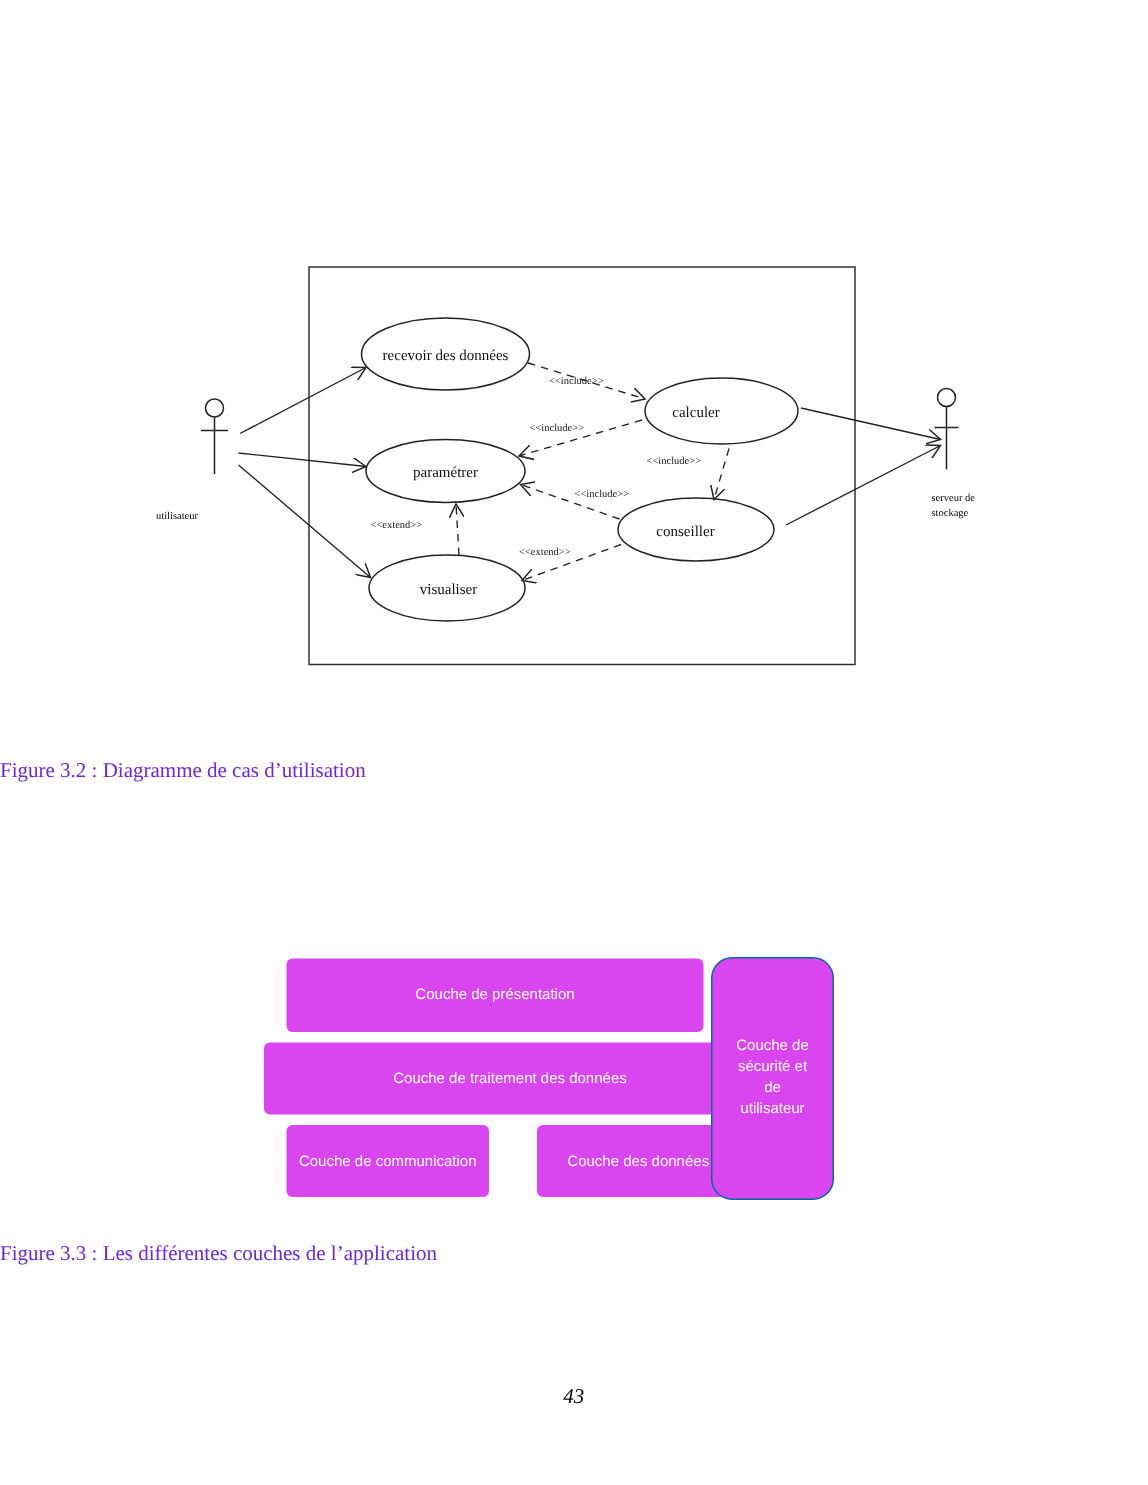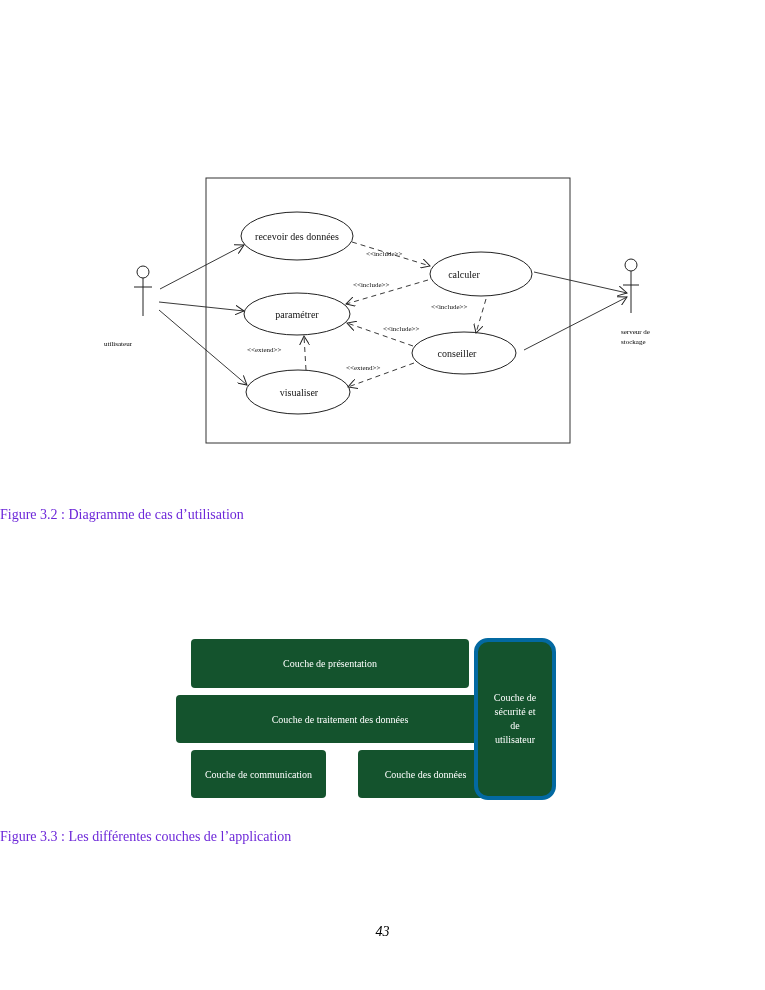--- a/index.html
+++ b/index.html
@@ -1,19 +1,19 @@
 <!DOCTYPE html>
 <html><head>
 <meta charset="utf-8">
 <style>
   html, body { margin:0; padding:0; background:#fff; }
   body { width:765px; height:990px; position:relative; overflow:hidden; font-family:"Liberation Serif", serif; }
   #uml { position:absolute; left:0; top:0; width:765px; height:500px; }
   .caption { position:absolute; left:0; width:635px; text-align:left; font-size:14px; color:#6d28d9; }
-  .layer { position:absolute; background:#14532d; color:#fff; font-family:Liberation Serif, serif; font-size:10px; display:flex; align-items:center; justify-content:center; text-align:center; border-radius:4px; }
+  .layer { position:absolute; background:#d946ef; color:#fff; font-family:Liberation Sans, sans-serif; font-size:10px; display:flex; align-items:center; justify-content:center; text-align:center; border-radius:4px; }
   .pagenum { position:absolute; left:0; width:765px; text-align:center; font-size:14px; top:924px;font-style:italic; }
 </style>
 </head>
 <body>
 
 <svg id="uml" viewBox="0 0 765 500">
   <defs>
     <marker id="arr" markerWidth="10" markerHeight="10" refX="9" refY="5" orient="auto" markerUnits="userSpaceOnUse">
       <path d="M0,0 L9,5 L0,10" fill="none" stroke="#222" stroke-width="1"></path>
     </marker>
@@ -76,21 +76,21 @@
   </g>
 </svg>
 
 <div class="caption" style="top:507px;">Figure 3.2 : Diagramme de cas d’utilisation</div>
 
 <div>
   <div class="layer" style="left:191px; top:639px; width:278px; height:49px;">Couche de présentation</div>
   <div class="layer" style="left:176px; top:695px; width:328px; height:48px;">Couche de traitement des données</div>
   <div class="layer" style="left:191px; top:750px; width:135px; height:48px;">Couche de communication</div>
   <div class="layer" style="left:334px; top:750px; width:135px; height:48px;margin-left:24px;">Couche des données</div>
-  <div class="layer" style="left:474px; top:638px; width:82px; height:162px; border-radius:14px; flex-direction:column; border:4px solid #0369a1; box-sizing:border-box; line-height:14px;">
+  <div class="layer" style="left:474px; top:638px; width:82px; height:162px; border-radius:14px; flex-direction:column; border:1px solid #0369a1; box-sizing:border-box; line-height:14px;">
     <span>Couche de</span>
     <span>sécurité et</span>
     <span>de</span>
     <span>utilisateur</span>
   </div>
 </div>
 
 <div class="caption" style="top:829px;">Figure 3.3 : Les différentes couches de l’application</div>
 
 <div class="pagenum">43</div>

